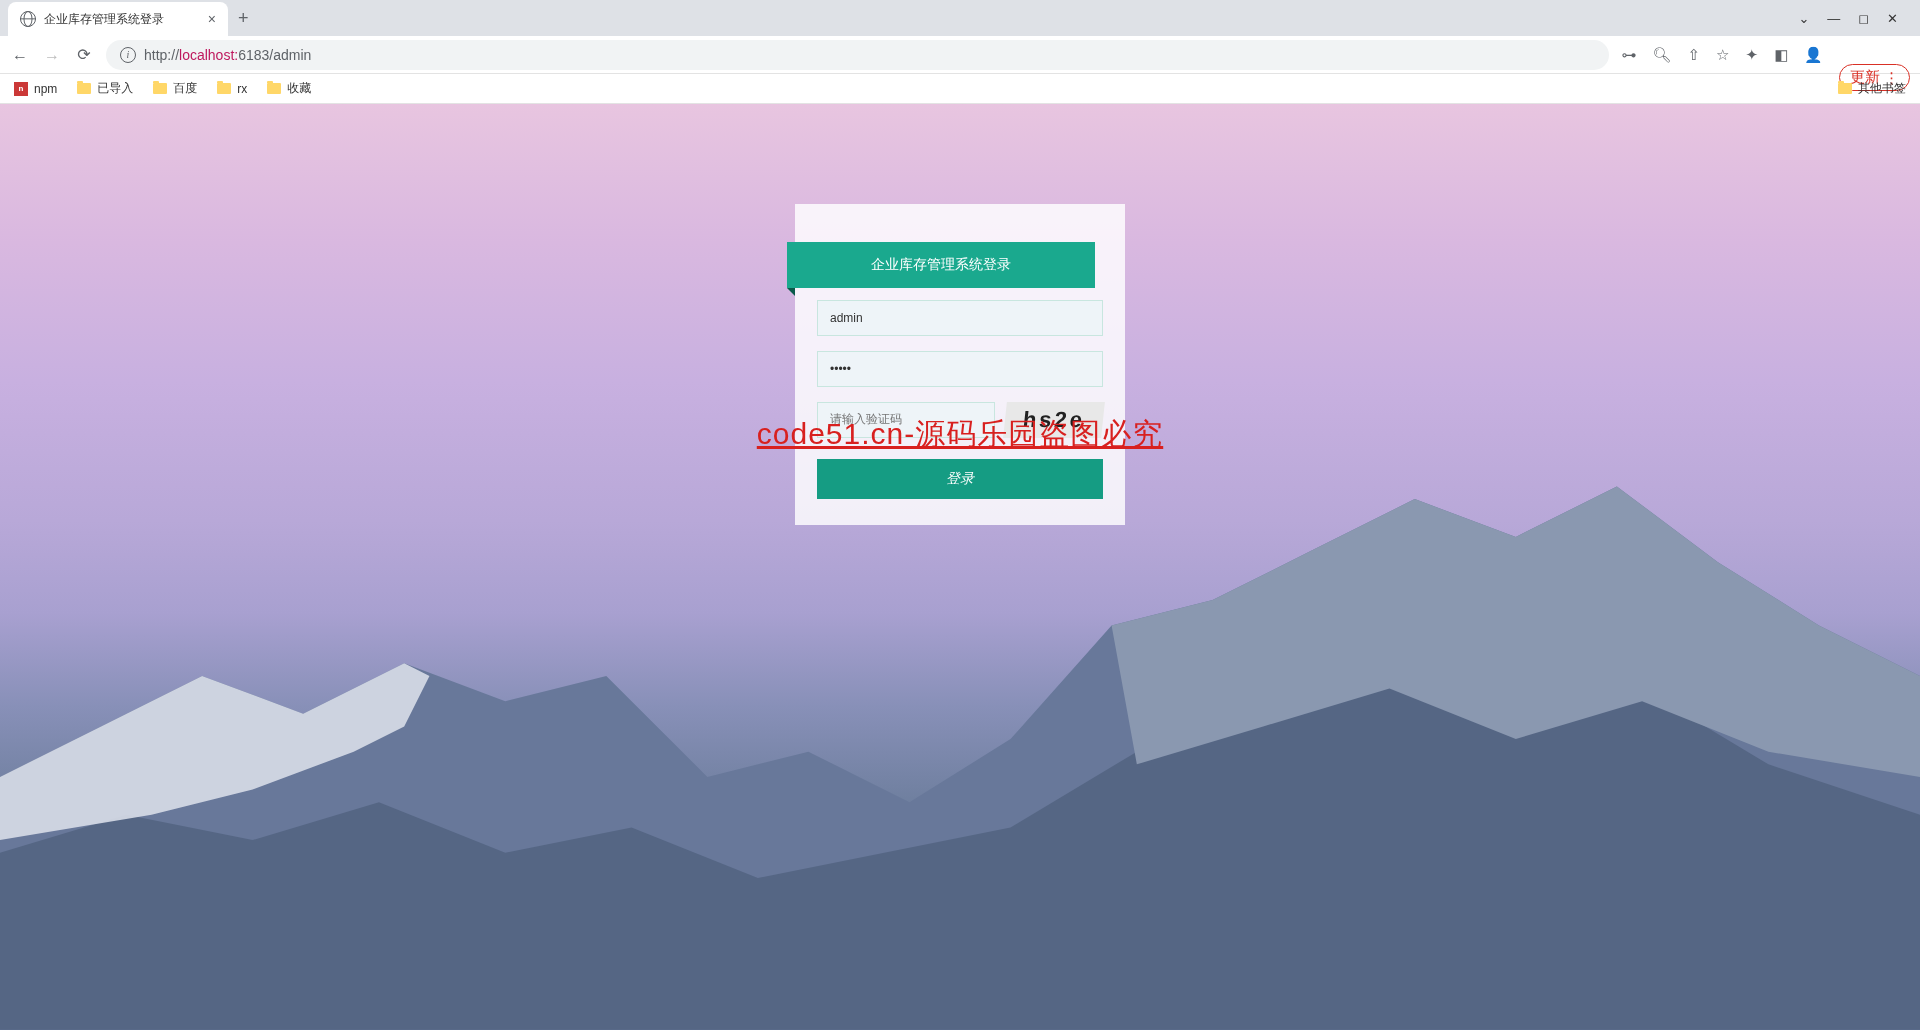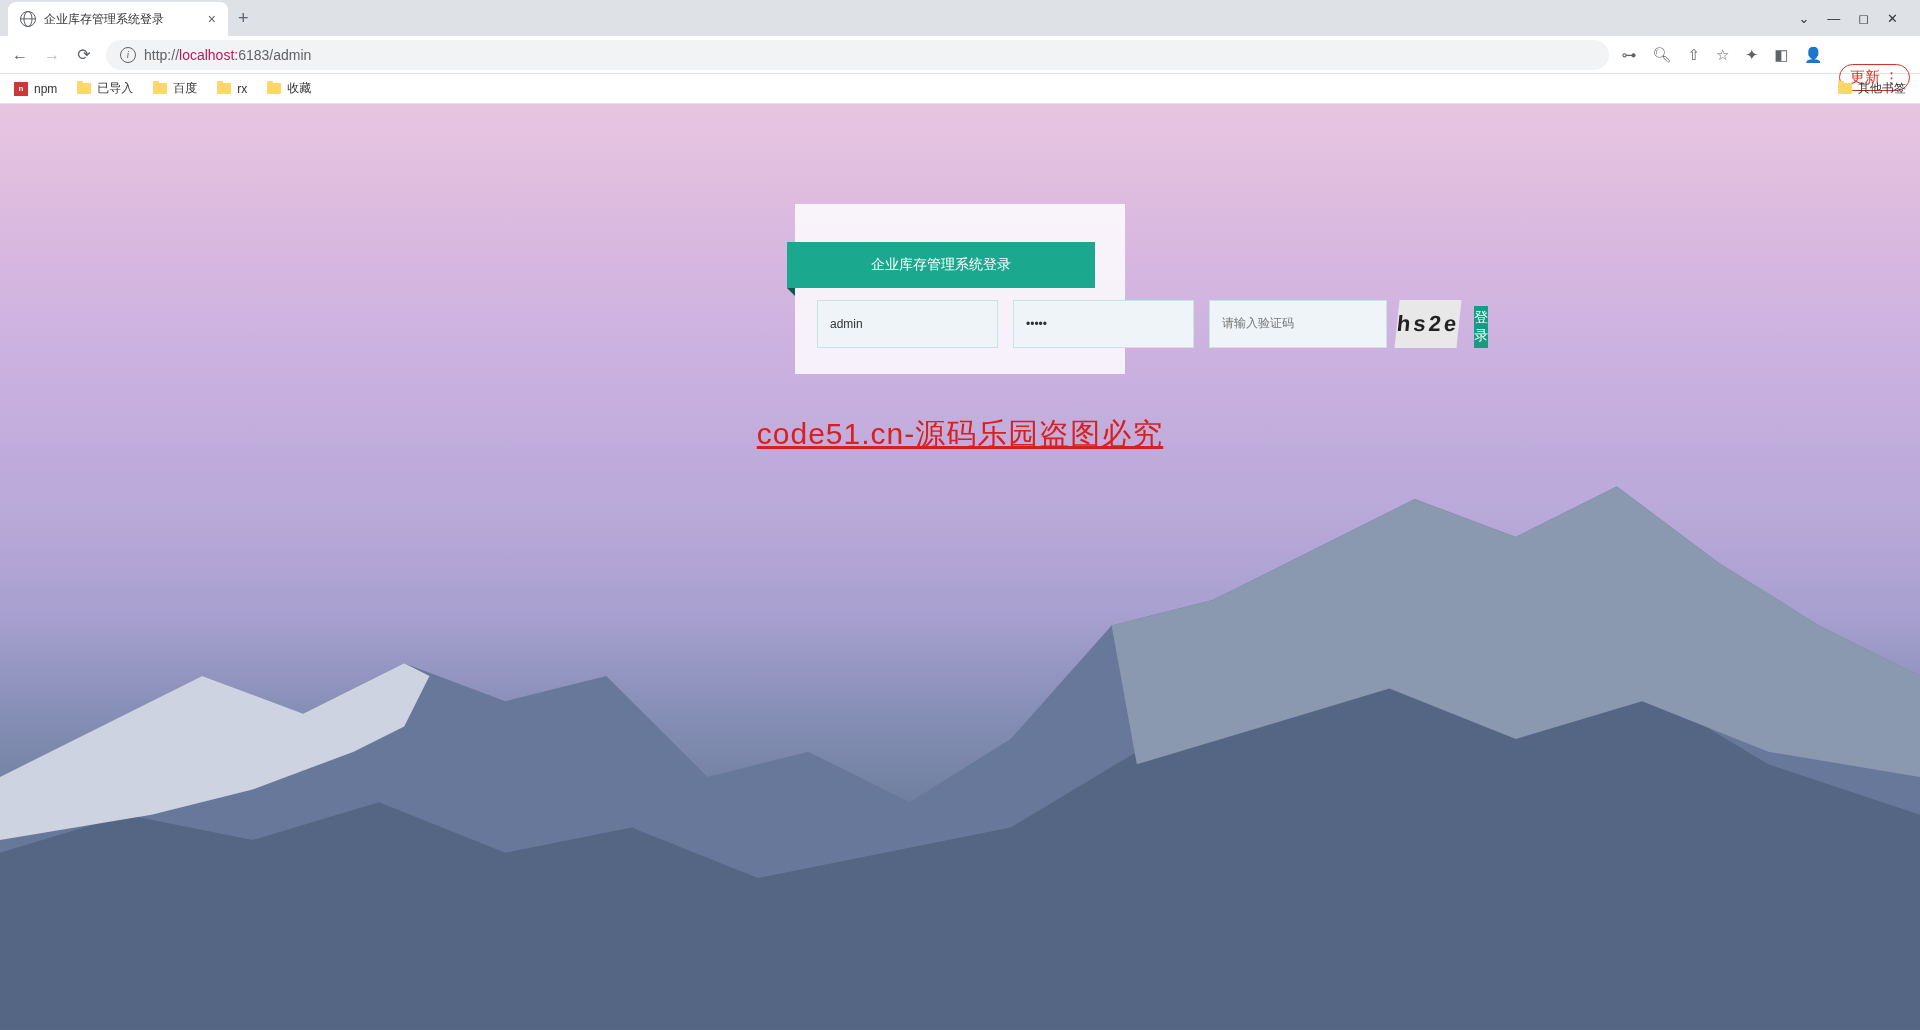--- a/index.html
+++ b/index.html
@@ -65,45 +65,46 @@
   padding: 14px 0;
   text-align: center;
 }
 .card-title::after {
   content: "";
   position: absolute;
   left: 0; bottom: -8px;
   border-top: 8px solid #0a5a4a;
   border-left: 8px solid transparent;
 }
-.form { margin-top: 58px; display: flex; flex-direction: row; gap: 15px; }
+.form { margin-top: 58px; display: flex; flex-direction: column; gap: 15px; }
 .field {
   border: 1px solid #c8e6df;
   background: #eef4f8;
   padding: 10px 12px;
   font-size: 12px;
   color: #333;
   outline: none;
 }
 .captcha-row { display: flex; gap: 10px; align-items: stretch; }
 .captcha-row .field { flex: 0 0 120px; font-family: Liberation Mono, monospace; }
 .captcha-img {
   flex: 1; background: #e8e8e8; position: relative; overflow: hidden;
   display: flex; align-items: center; justify-content: center;
   font-family: cursive; font-size: 22px; font-weight: bold; color: #222;
   letter-spacing: 3px; transform: skewX(-6deg);
 }
 .login-btn {
   background: #159c83;
   color: #fff;
   border: none;
-  padding: 3px 0;
+  padding: 11px 0;
   font-size: 14px;
   cursor: pointer;
   margin-top: 6px;
+  font-style: italic;
 }
 
 .watermark {
   position: absolute;
   left: 50%; top: 310px; transform: translateX(-50%);
   color: #d8201f;
   font-size: 30px;
   font-weight: 500;
   white-space: nowrap;
   letter-spacing: 1px;

